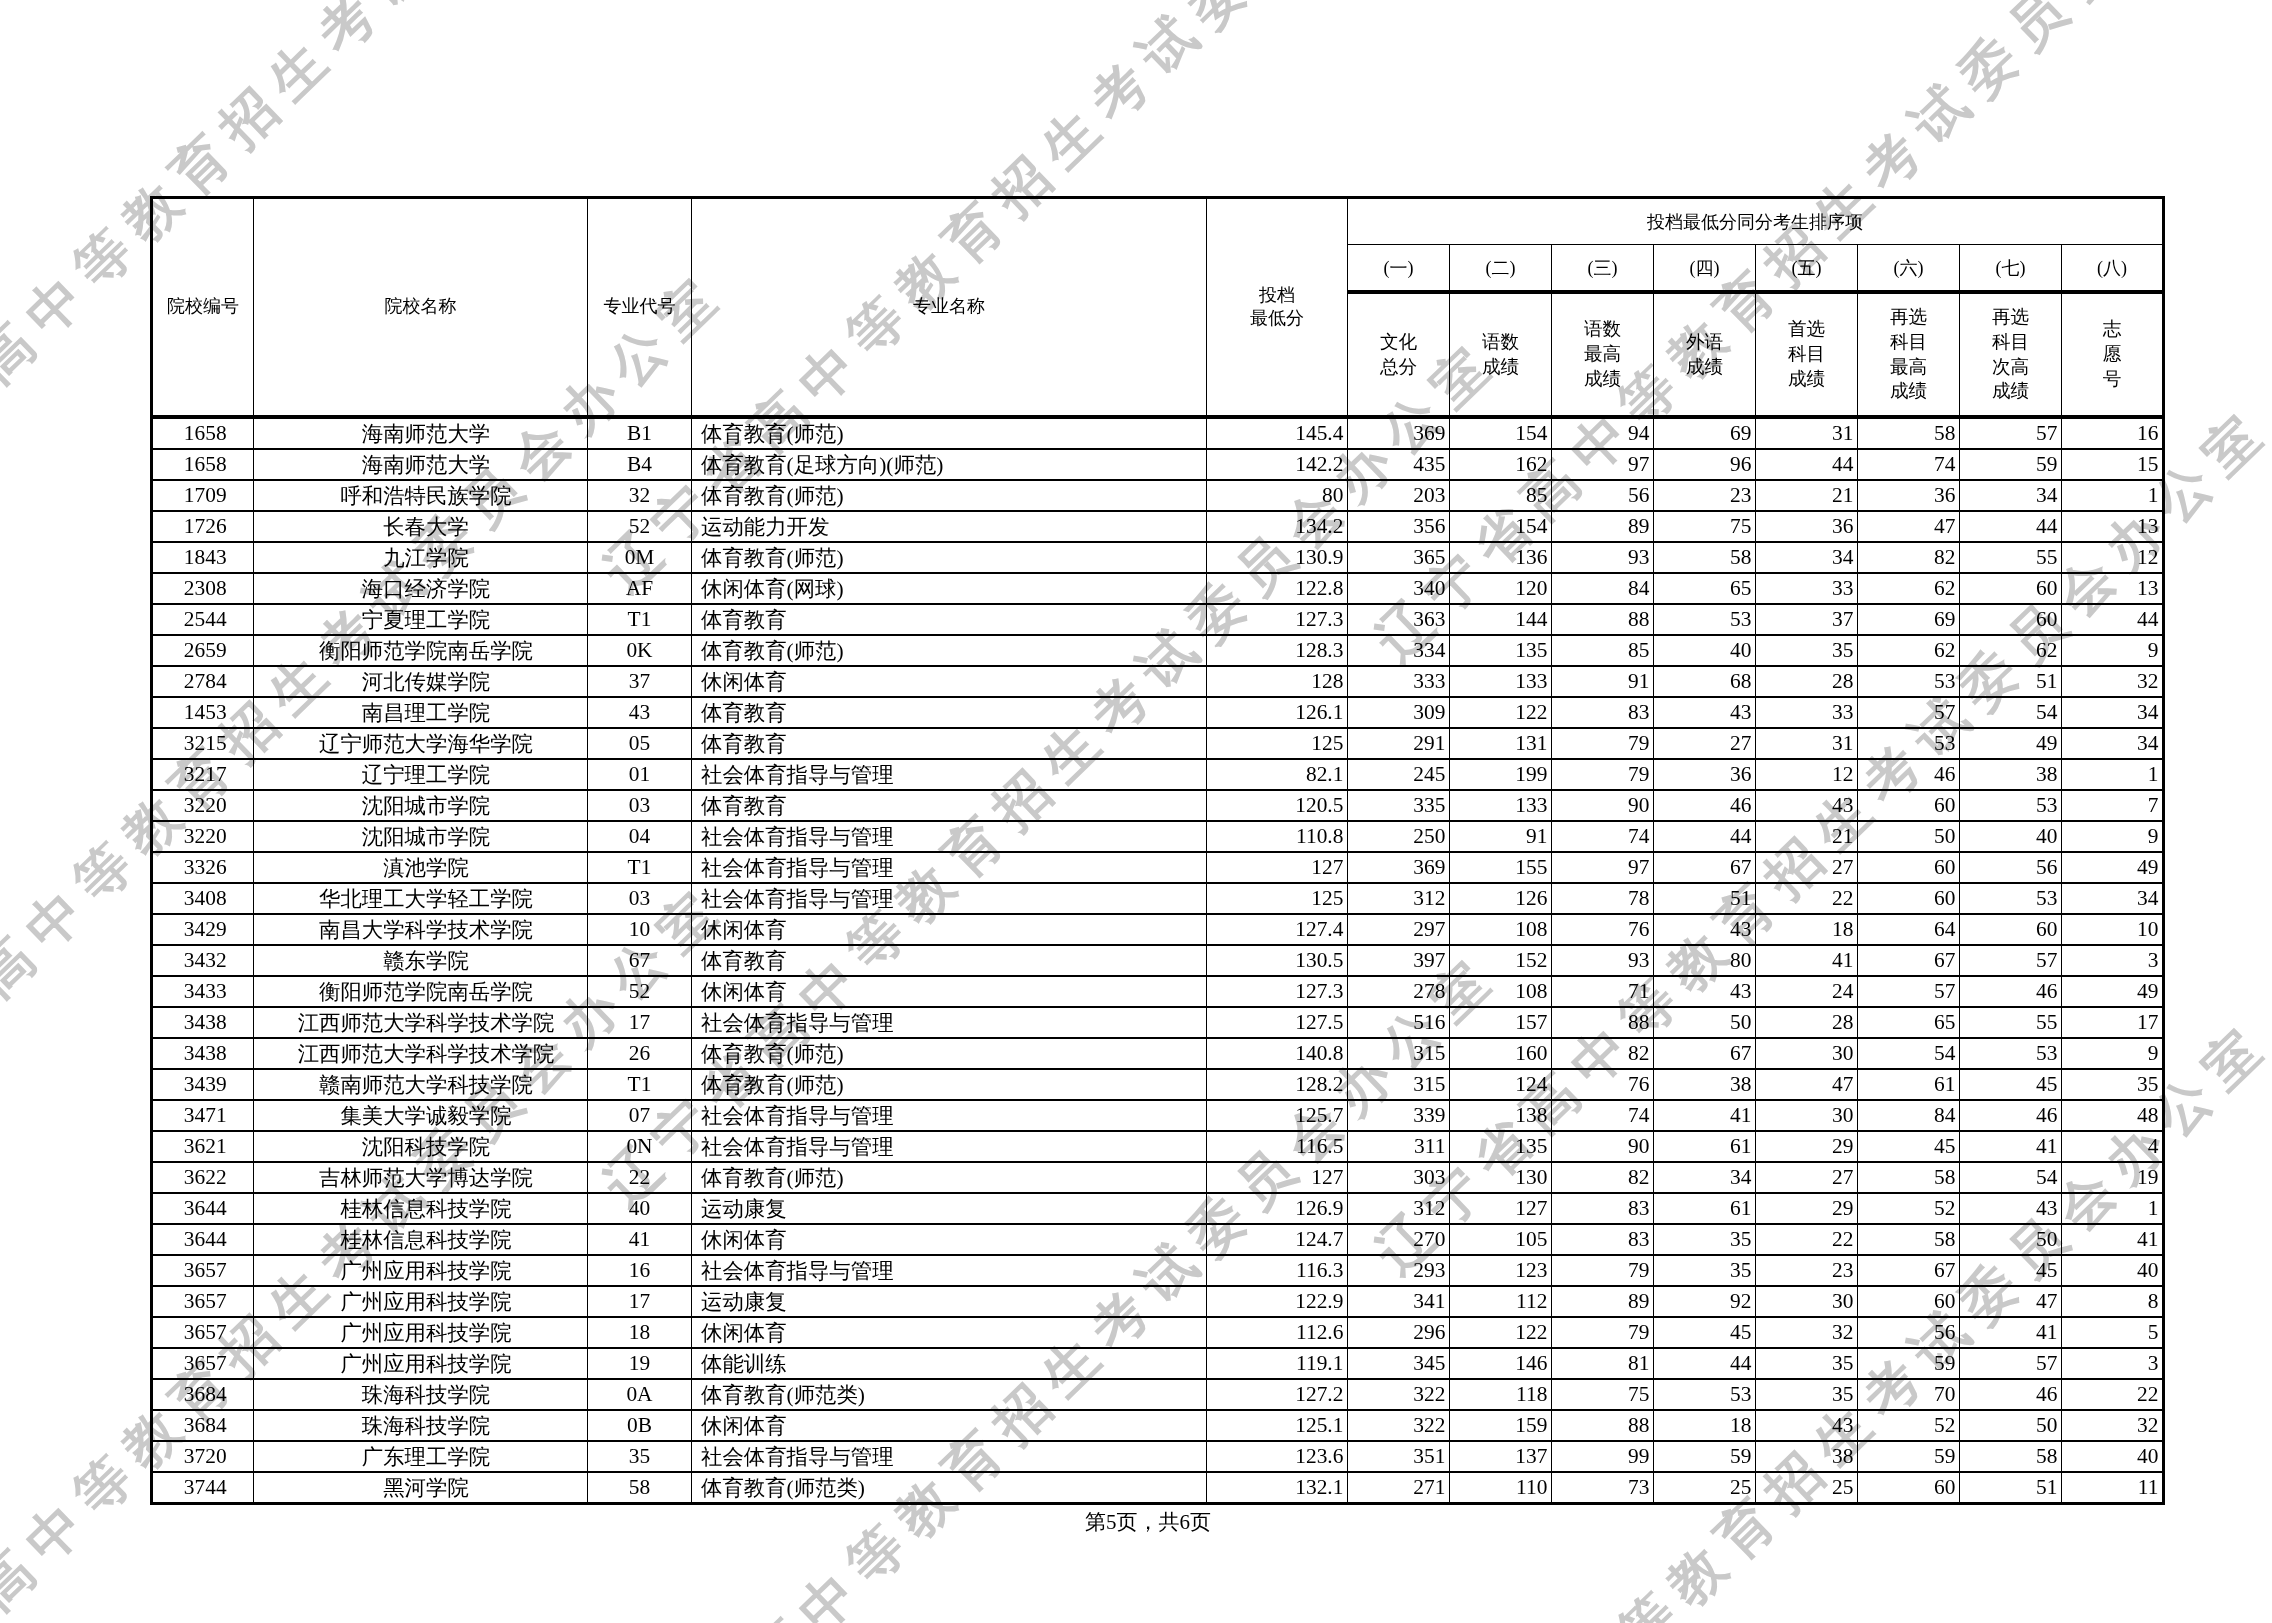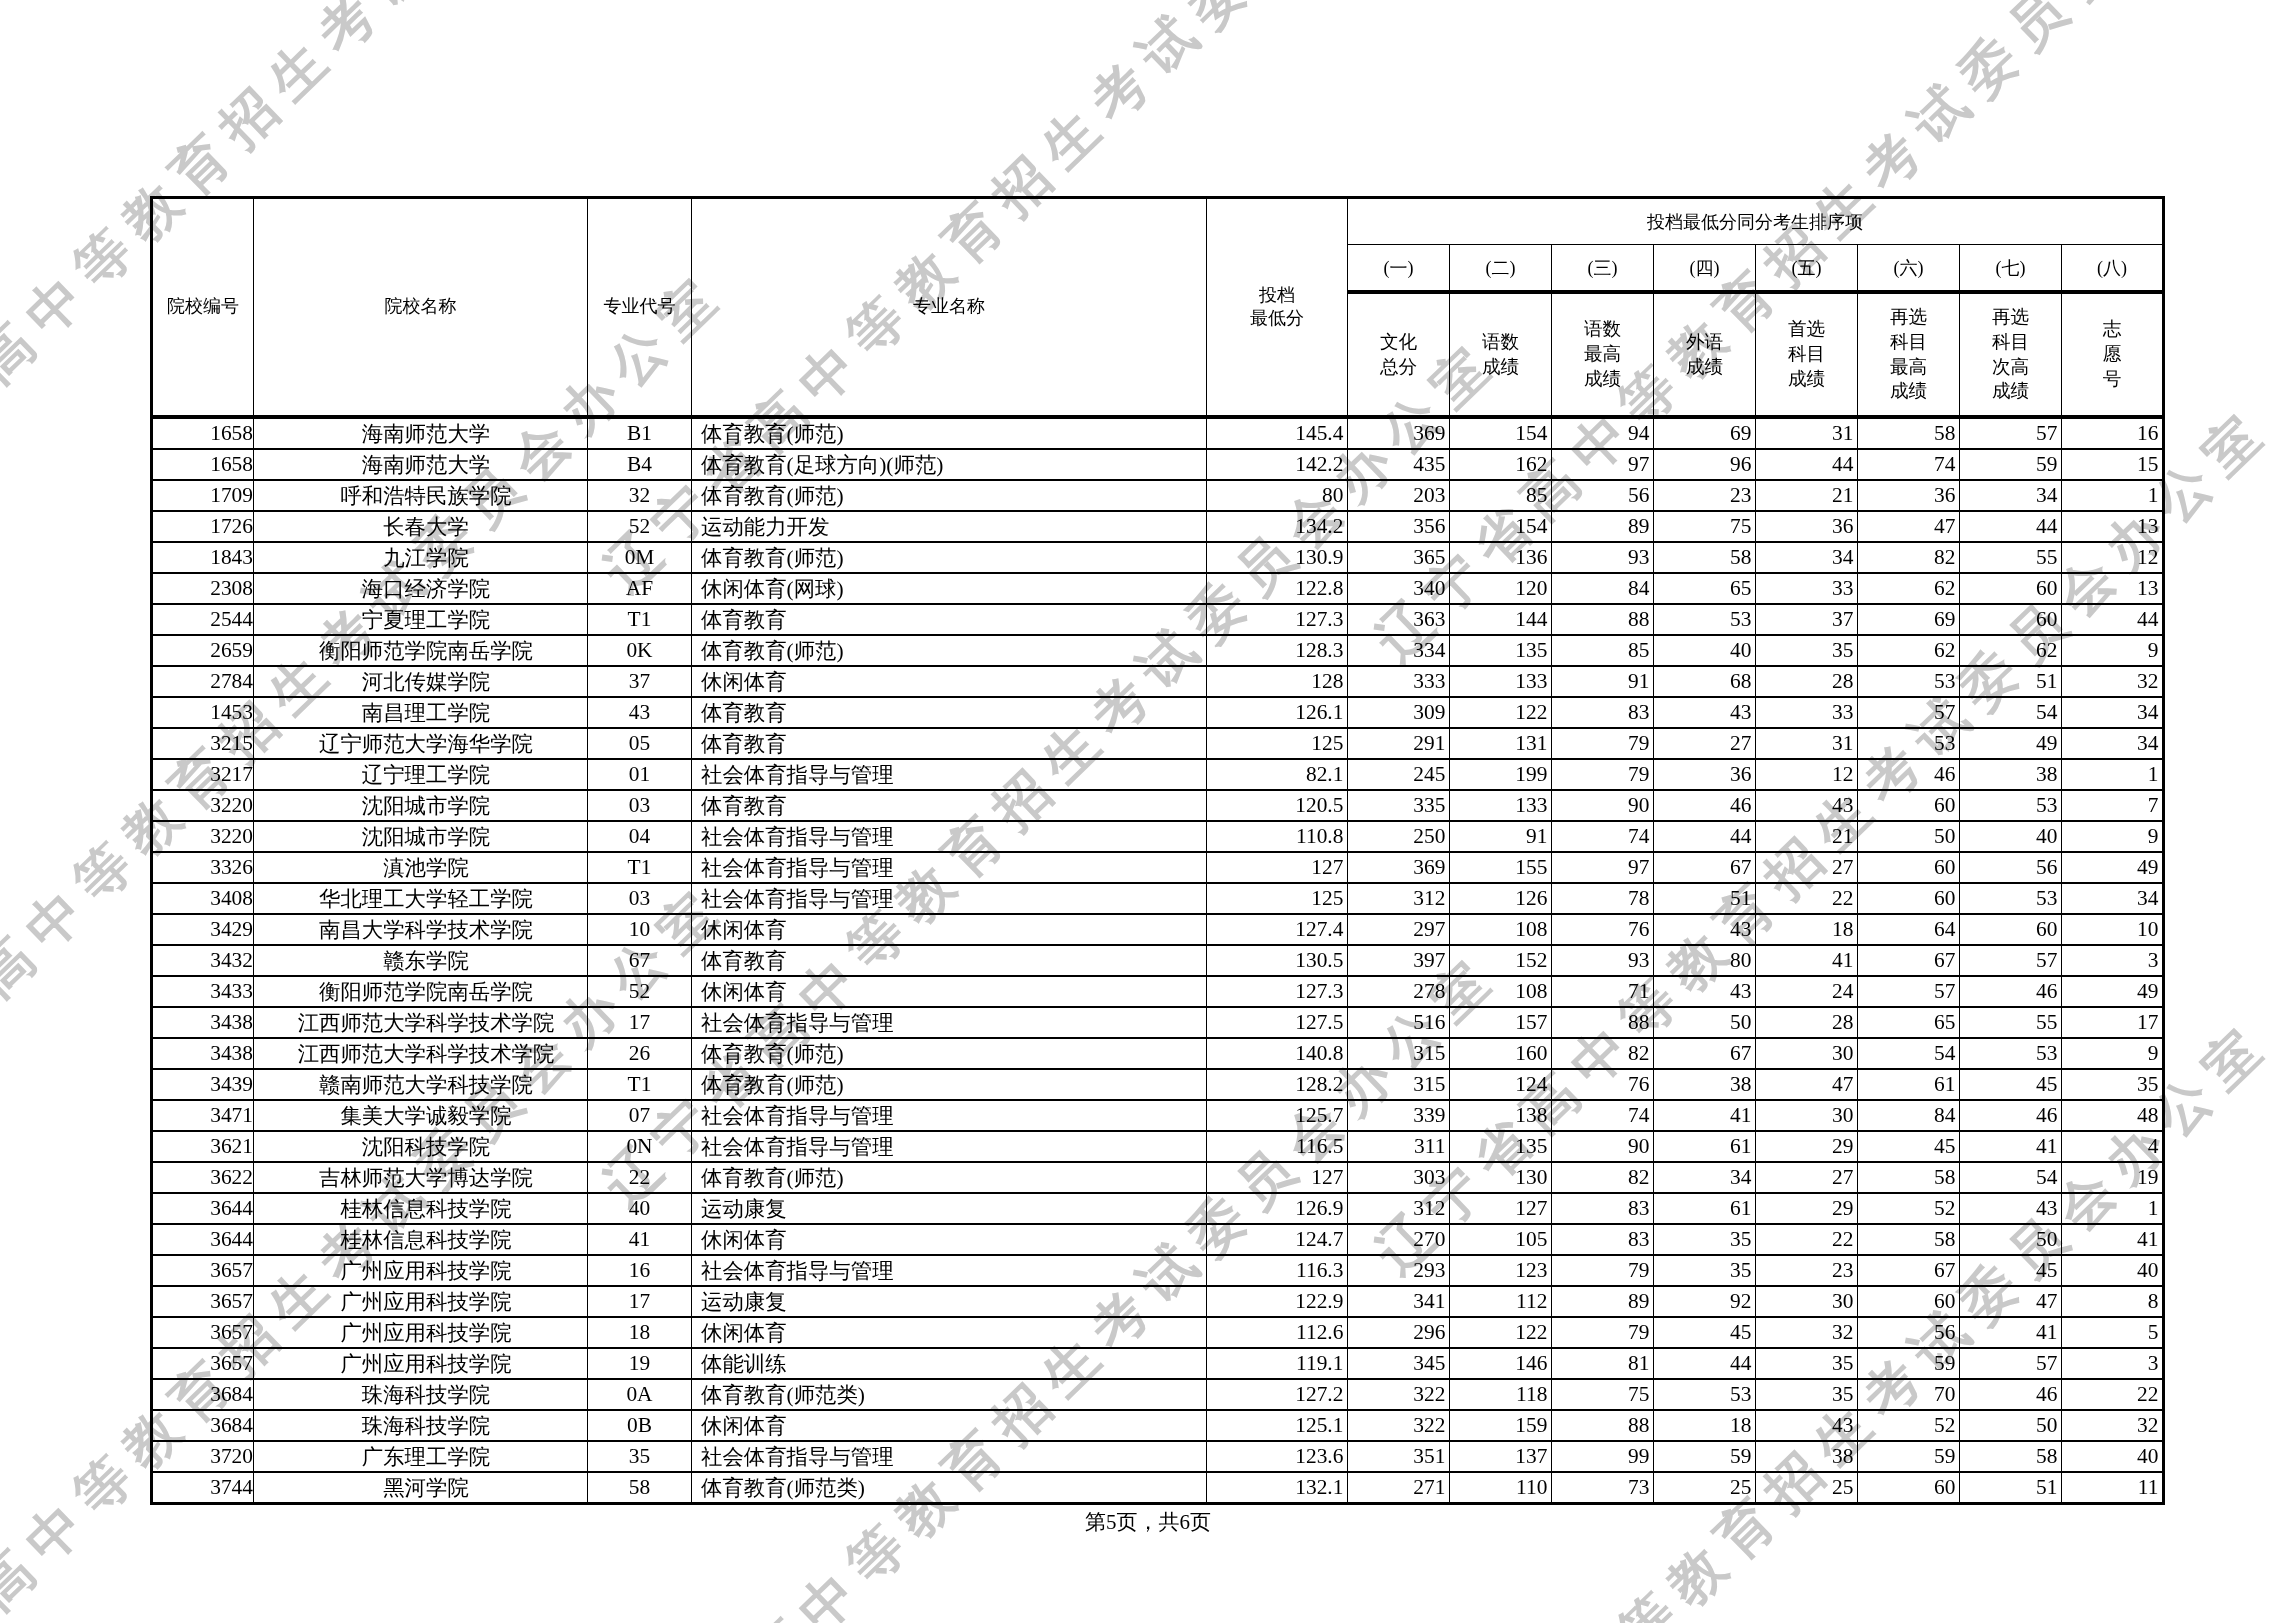--- a/index.html
+++ b/index.html
@@ -28,21 +28,21 @@
   thead th{font-weight:normal;text-align:center;vertical-align:middle;font-size:18px;}
   tr.h-top th{height:45px;}
   th.group{border-bottom-width:1.4px;}
   th.side{border-bottom-width:4.5px;white-space:pre-line;line-height:1.3;}
   tr.h-num th{height:45px;border-bottom-width:4.1px;}
   tr.h-label th{height:121px;border-bottom-width:4.5px;white-space:pre-line;line-height:1.34;font-size:18.6px;}
   tbody td{
     height:27px;border-top-width:2.3px;border-bottom-width:2.3px;
     font-size:21.4px;vertical-align:middle;white-space:nowrap;
   }
-  tbody td.c0{text-align:right;padding-left:4.5px;margin-left:28px;}
+  tbody td.c0{text-align:center;padding-left:4.5px;margin-left:28px;}
   tbody td.c1{text-align:center;padding-left:11px;}
   tbody td.c2{text-align:center;}
   tbody td.c3{text-align:left;padding-left:9px;}
   tbody td.c4,tbody td.c5,tbody td.c6,tbody td.c7,tbody td.c8,
   tbody td.c9,tbody td.c10,tbody td.c11,tbody td.c12{text-align:right;padding-right:3.6px;}
   
   #footer{
     position:absolute;left:0;right:0;top:1508px;z-index:1;
     text-align:center;font-size:21px;
   }

